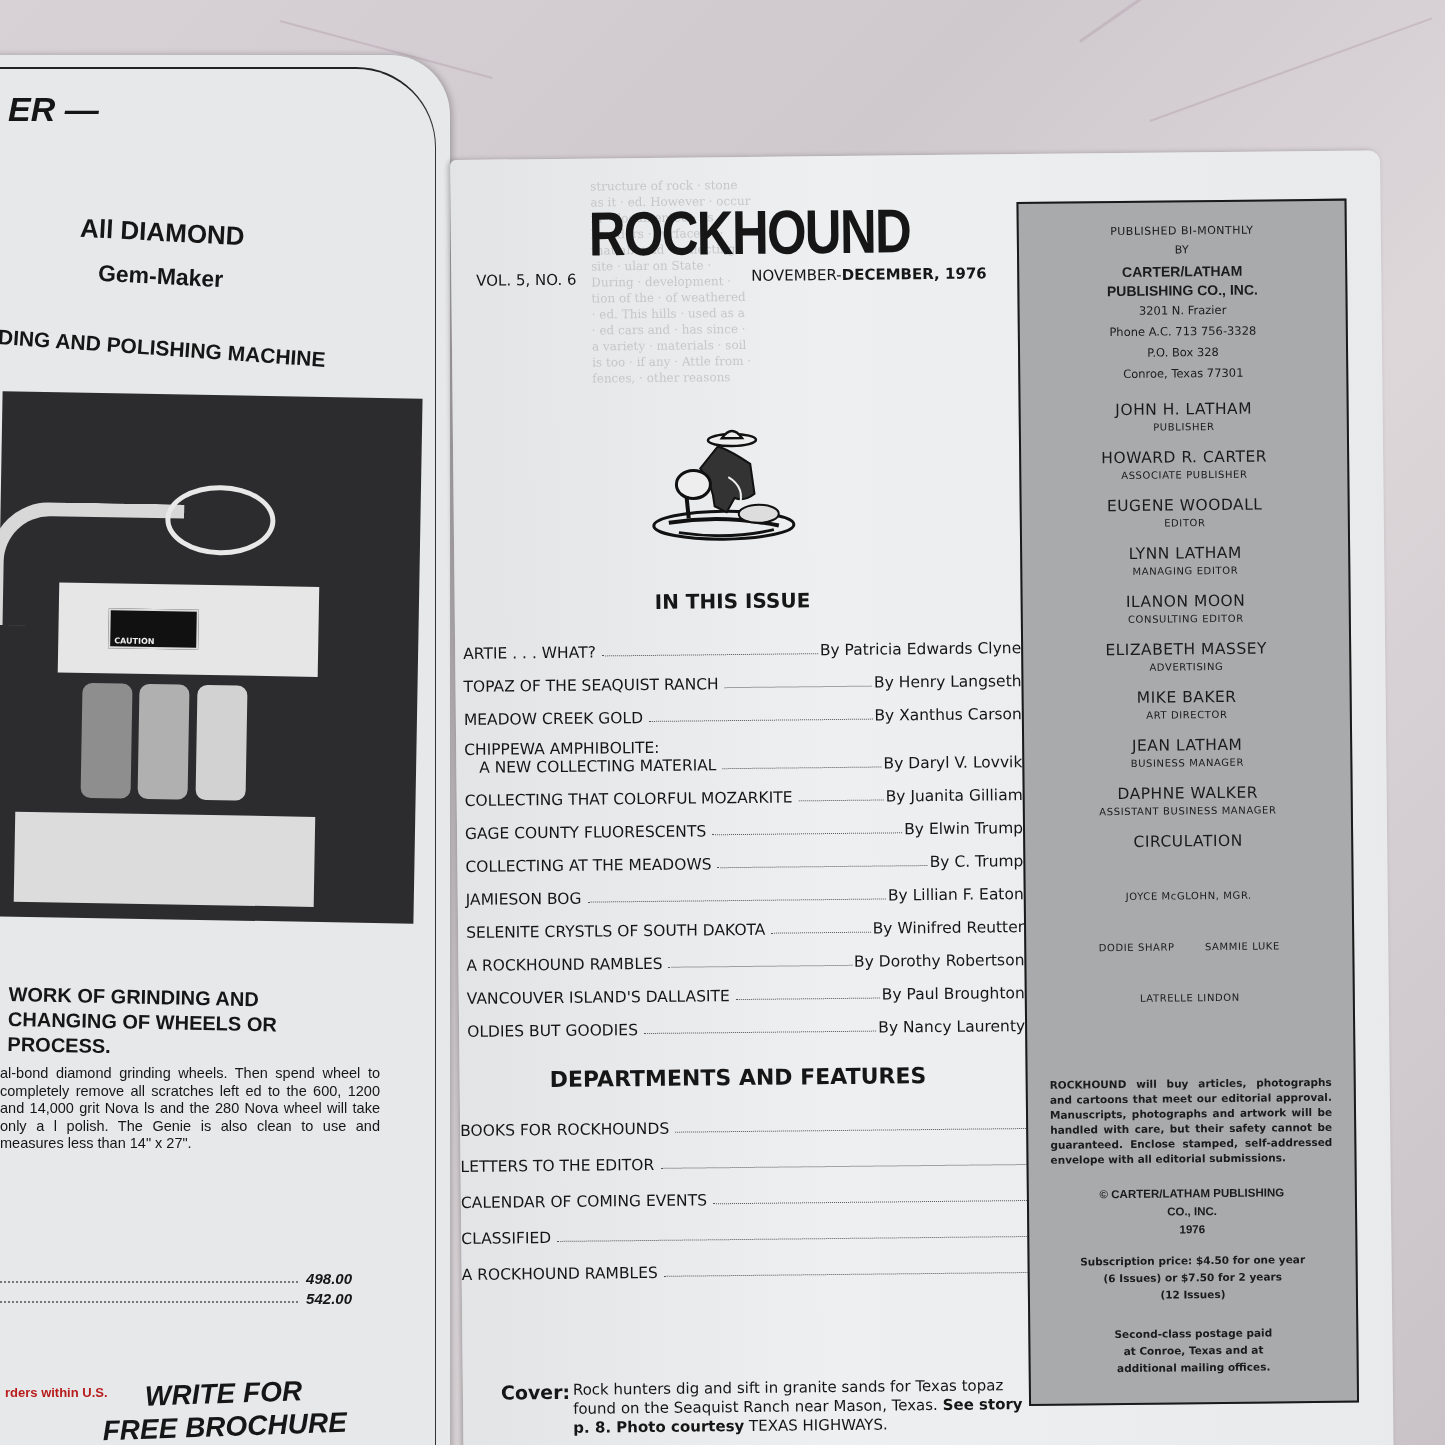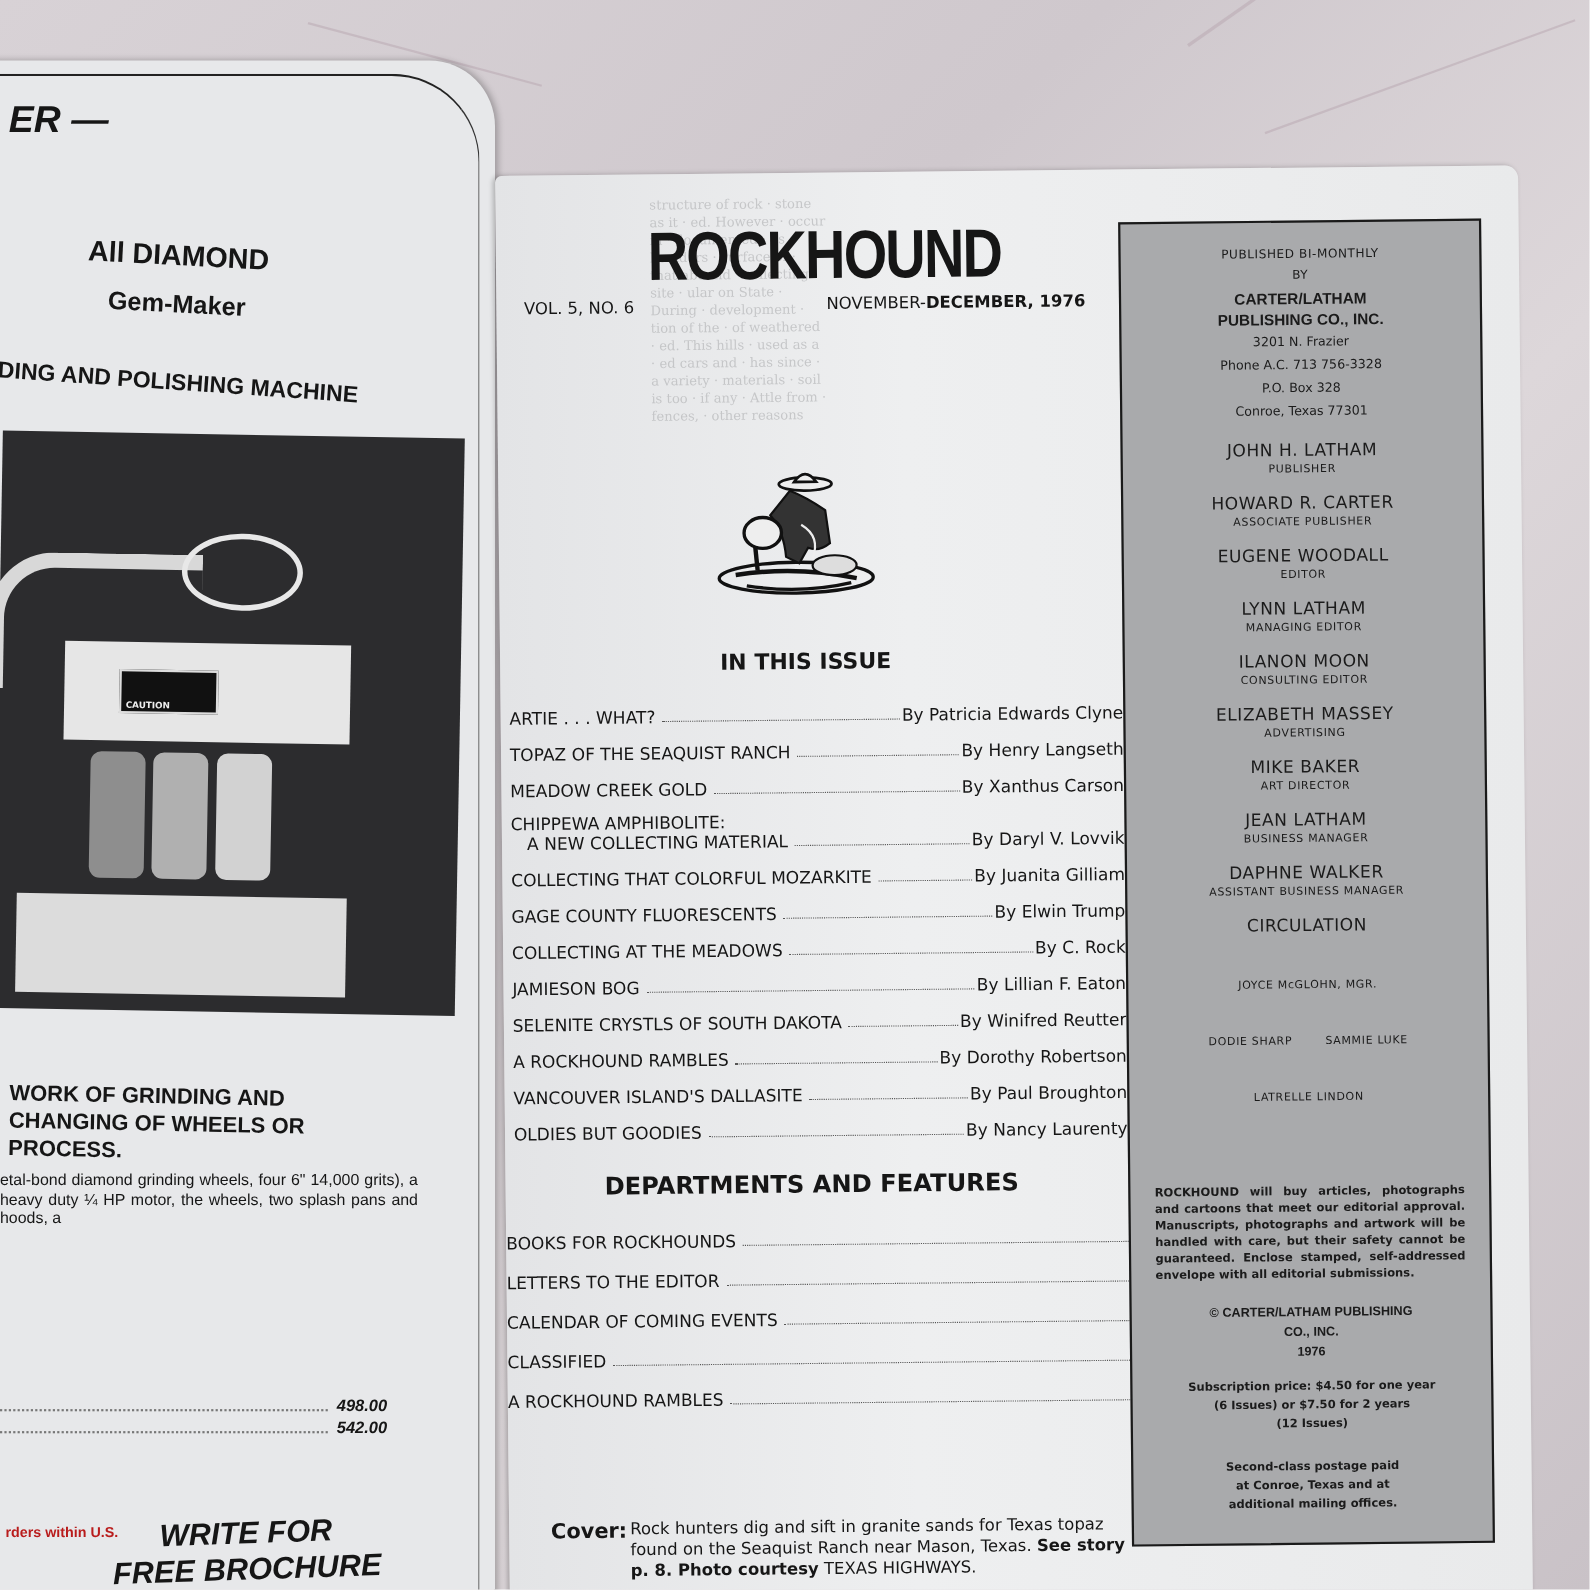--- a/index.html
+++ b/index.html
@@ -86,21 +86,21 @@
     <div class="wheel" style="left:85px;background:#8e8e8e;"></div>
     <div class="wheel" style="left:142px;background:#b0b0b0;"></div>
     <div class="wheel" style="left:200px;background:#d2d2d2;"></div>
     <div class="machine-base"></div>
   </div>
 
   <div class="ad-headline">WORK OF GRINDING AND
 CHANGING OF WHEELS OR
 PROCESS.</div>
   <div class="ad-body">
-    <p>etal-bond diamond grinding wheels, four 6" 14,000 grits), a heavy duty ¼ HP motor, the wheels, two splash pans and hoods, a</p>
+    <p>al-bond diamond grinding wheels. Then spend wheel to completely remove all scratches left ed to the 600, 1200 and 14,000 grit Nova ls and the 280 Nova wheel will take only a l polish. The Genie is also clean to use and measures less than 14" x 27".</p>
   </div>
   <div class="price-row" style="top:1215px;">
     <span class="dots"></span>
     <span>498.00</span>
   </div>
   <div class="price-row" style="top:1235px;">
     <span class="dots"></span>
     <span>542.00</span>
   </div>
   <div class="ad-orders">rders within U.S.</div>
@@ -166,21 +166,21 @@
       </div>
     <div class="toc-row">
         <span class="t">GAGE COUNTY FLUORESCENTS</span>
         <span class="dots"></span>
         <span class="by">By Elwin Trump</span>
         <span class="pg">20</span>
       </div>
     <div class="toc-row">
         <span class="t">COLLECTING AT THE MEADOWS</span>
         <span class="dots"></span>
-        <span class="by">By C. Rock</span>
+        <span class="by">By C. Trump</span>
         <span class="pg">28</span>
       </div>
     <div class="toc-row">
         <span class="t">JAMIESON BOG</span>
         <span class="dots"></span>
         <span class="by">By Lillian F. Eaton</span>
         <span class="pg">31</span>
       </div>
     <div class="toc-row">
         <span class="t">SELENITE CRYSTLS OF SOUTH DAKOTA</span>

